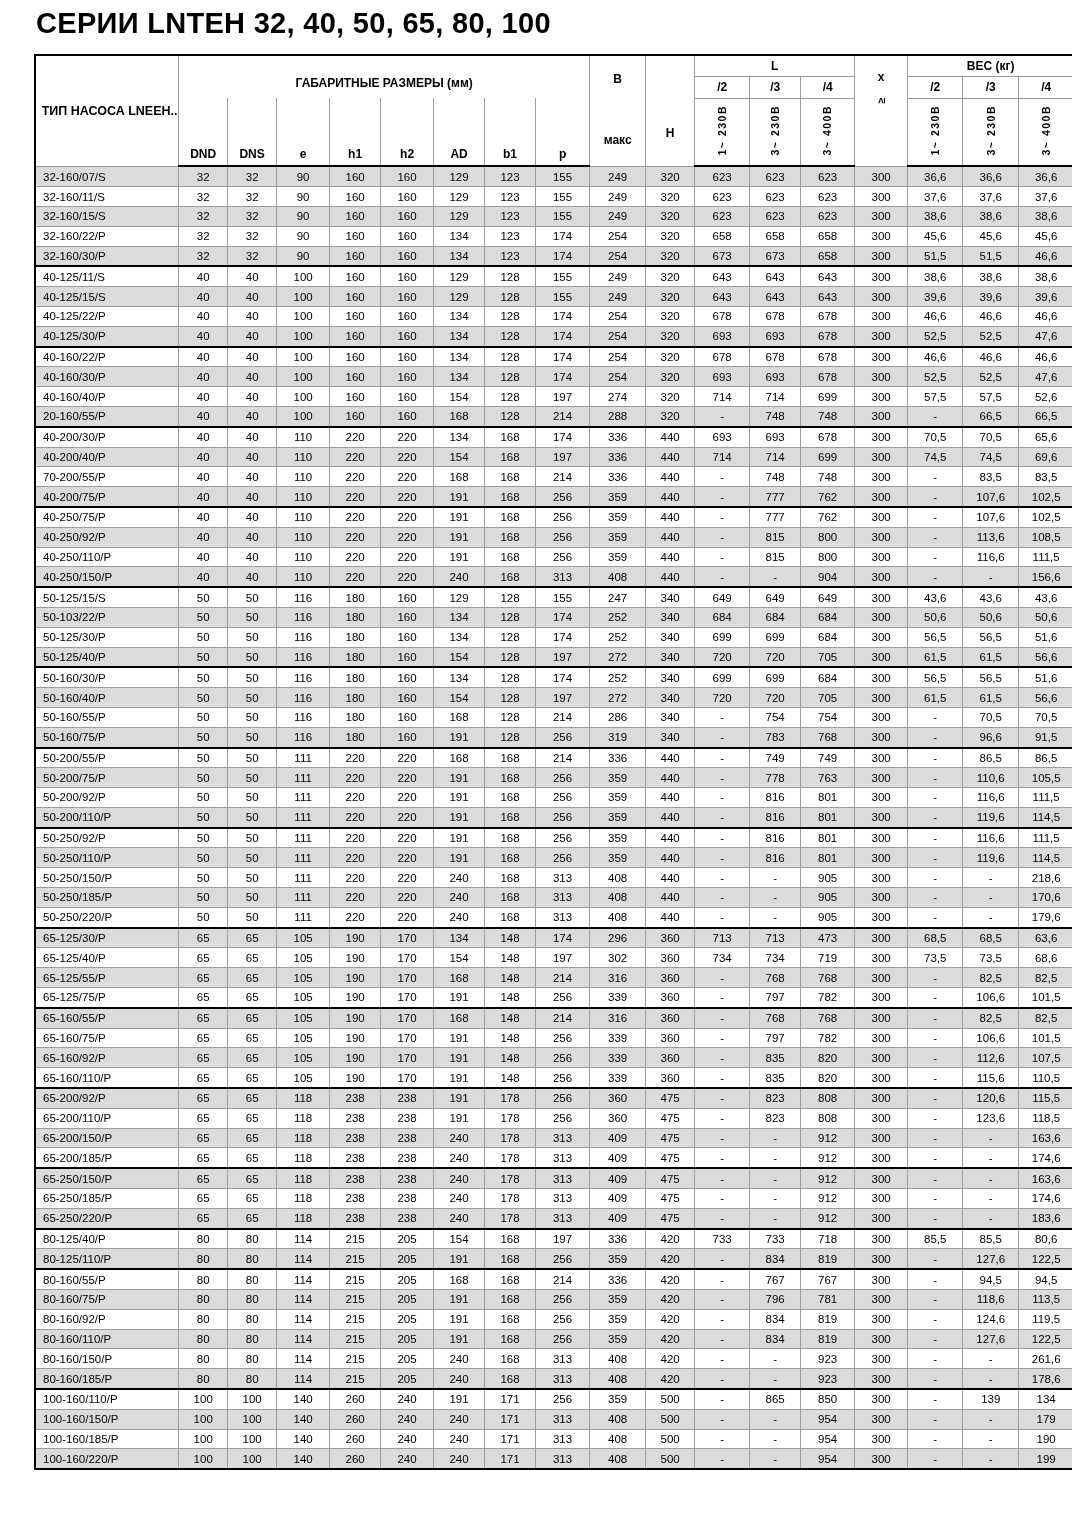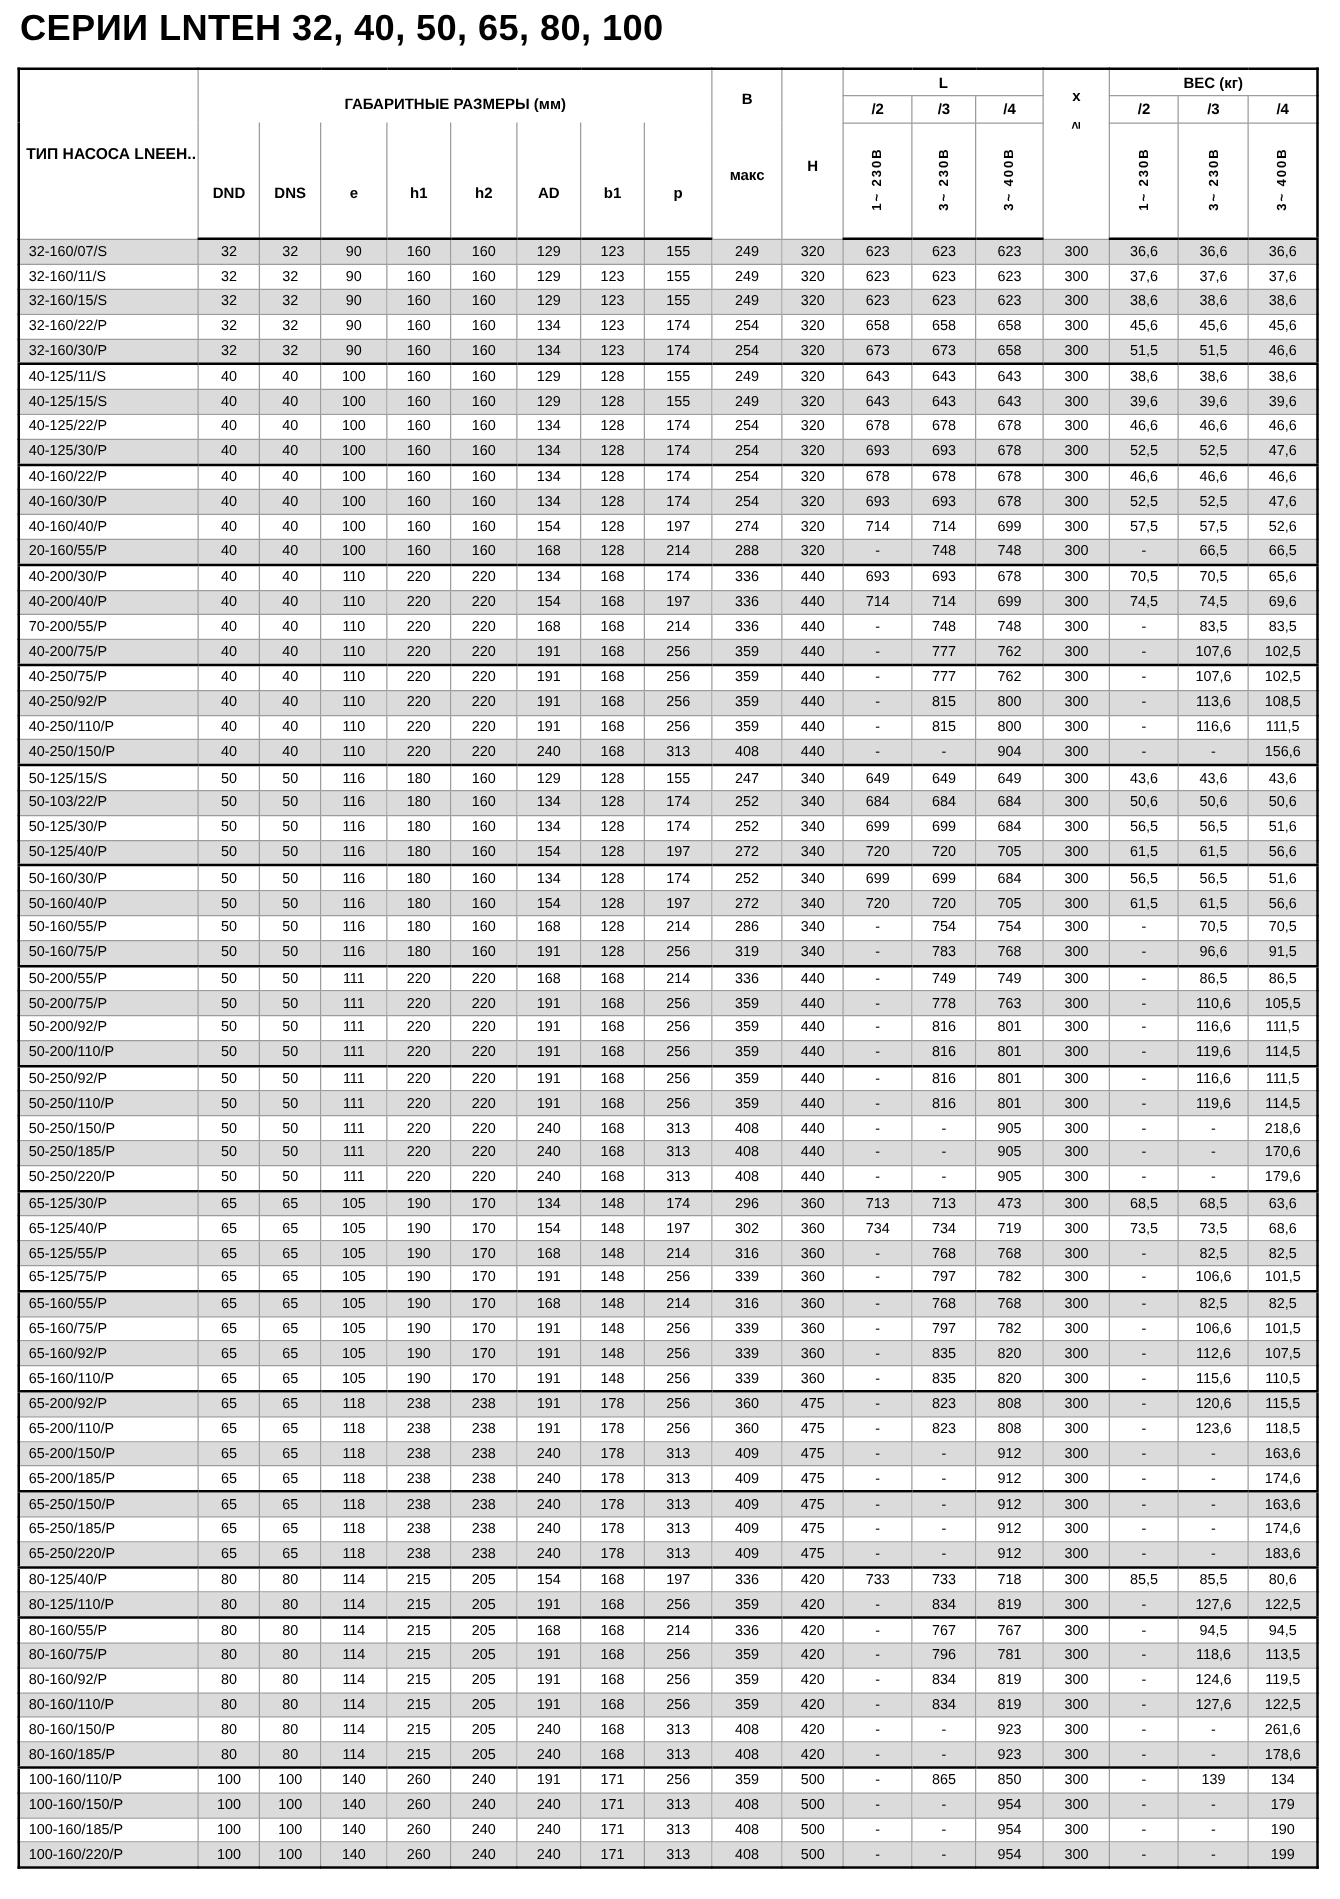--- a/index.html
+++ b/index.html
@@ -1,43 +1,43 @@
 <!DOCTYPE html>
 <html><head>
 <meta charset="utf-8">
 <style>
   html,body { margin:0; padding:0; background:#fff; }
   body {
     width:1072px; height:1519px;
     font-family:"Liberation Sans", sans-serif;
     color:#000; position:relative;
   }
-  .page { padding:8px 14px 0 16px; }
+  .page { padding:8px 14px 0 16px;margin-left:20px; }
   .title { font-weight:bold; font-size:29px; line-height:1.1; letter-spacing:0.3px; white-space:nowrap; }
   .title div { transform-origin:left; }
 
   table.spec {
     border-collapse:collapse; table-layout:fixed;
     width:1041px; margin:14px 0 0 -2px;
     border:2px solid #000;
   }
   th, td { border:1px solid #9c9c9c; padding:0; overflow:hidden; }
   thead th { font-weight:bold; font-size:12px; background:#fff; }
 
-  th.type-h { text-align:left; vertical-align:middle; padding-left:5px; font-size:12.5px; }
+  th.type-h { text-align:center; vertical-align:middle; padding-left:5px; font-size:12.5px; }
   th.gab-h { vertical-align:top; padding-top:20px; border-bottom:none; }
   tr.r3 th.dim { border-top:none; }
   th.stack { vertical-align:top; }
   .bcell { display:flex; flex-direction:column; justify-content:space-between; align-items:center; height:104px; box-sizing:border-box; padding:16px 0 13px; }
   .hcell { display:flex; align-items:flex-end; justify-content:center; height:104px; box-sizing:border-box; padding-bottom:20px; }
   .xcell { display:flex; flex-direction:column; align-items:center; height:104px; box-sizing:border-box; padding-top:14px; gap:12px; }
   tr.r1 th { height:20px; }
   tr.r2 th { height:21px; font-size:12px; }
   tr.r3 th { height:63px; }
-  tr.r3 th.dim, tr.r3 th.sub { vertical-align:bottom; padding-bottom:29px; }
+  tr.r3 th.dim, tr.r3 th.sub { vertical-align:bottom; padding-bottom:4px; }
   th.rot { vertical-align:middle; }
   .vert {
     display:inline-block;
     writing-mode:vertical-rl; transform:rotate(180deg);
     font-size:10.5px; font-weight:bold; letter-spacing:1.5px; line-height:1;
   }
   tr.r3 th { border-bottom:2px solid #000; }
 
   tbody td { height:18.8px; font-size:11.5px; text-align:center; white-space:nowrap; line-height:18px; }
   tbody td.model { text-align:left; padding-left:7px; }

